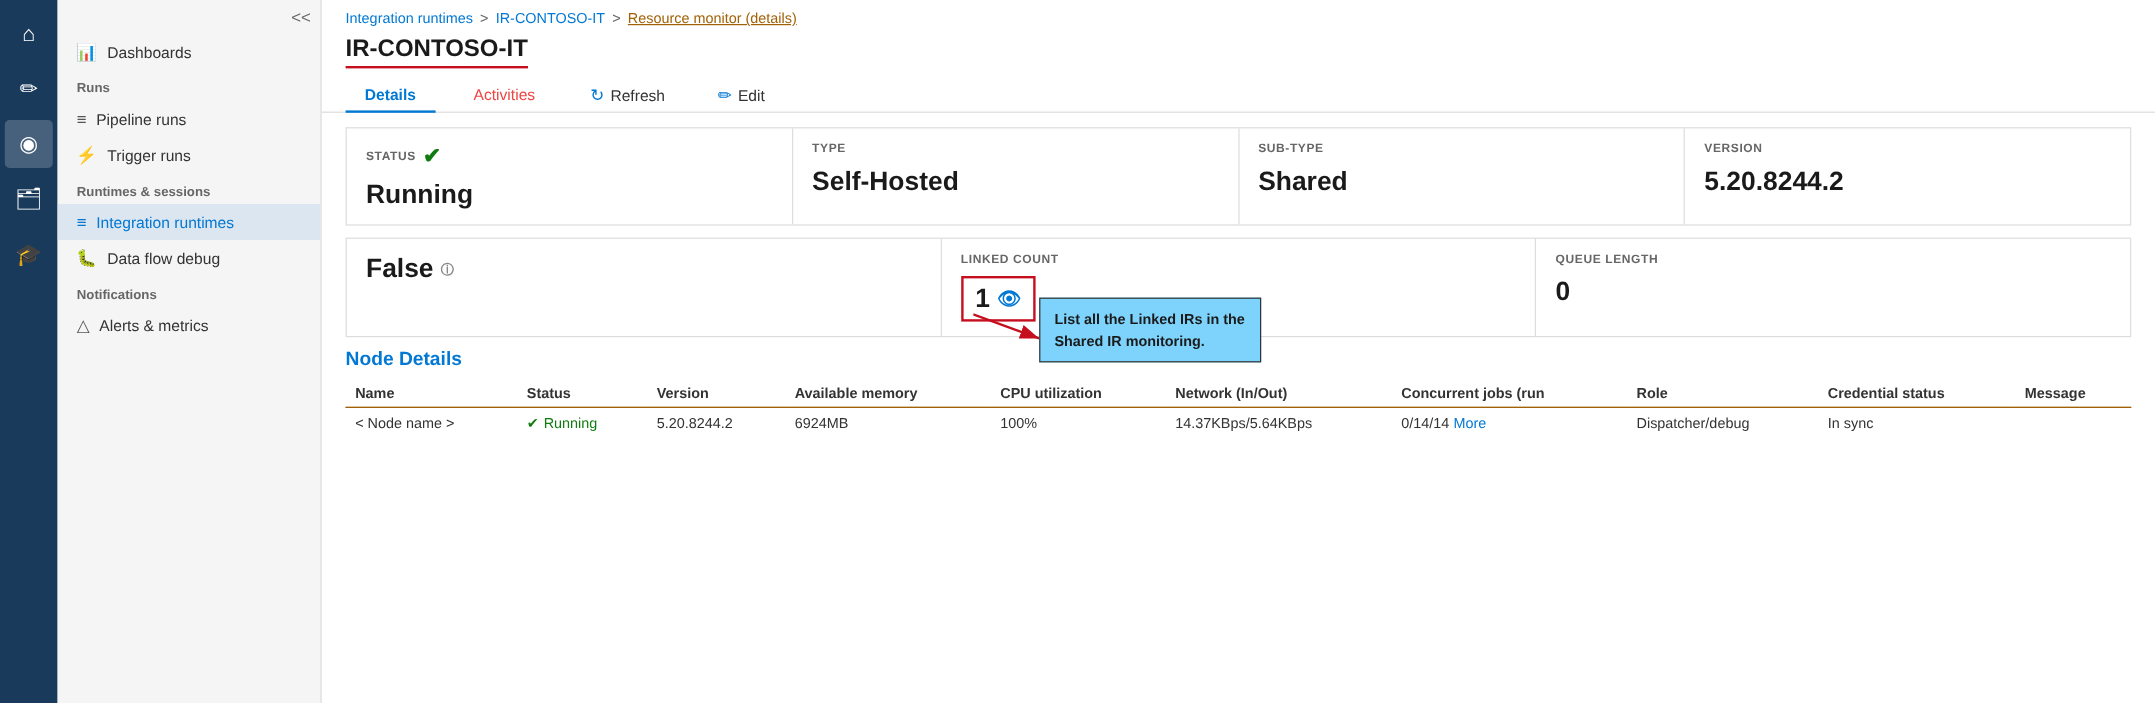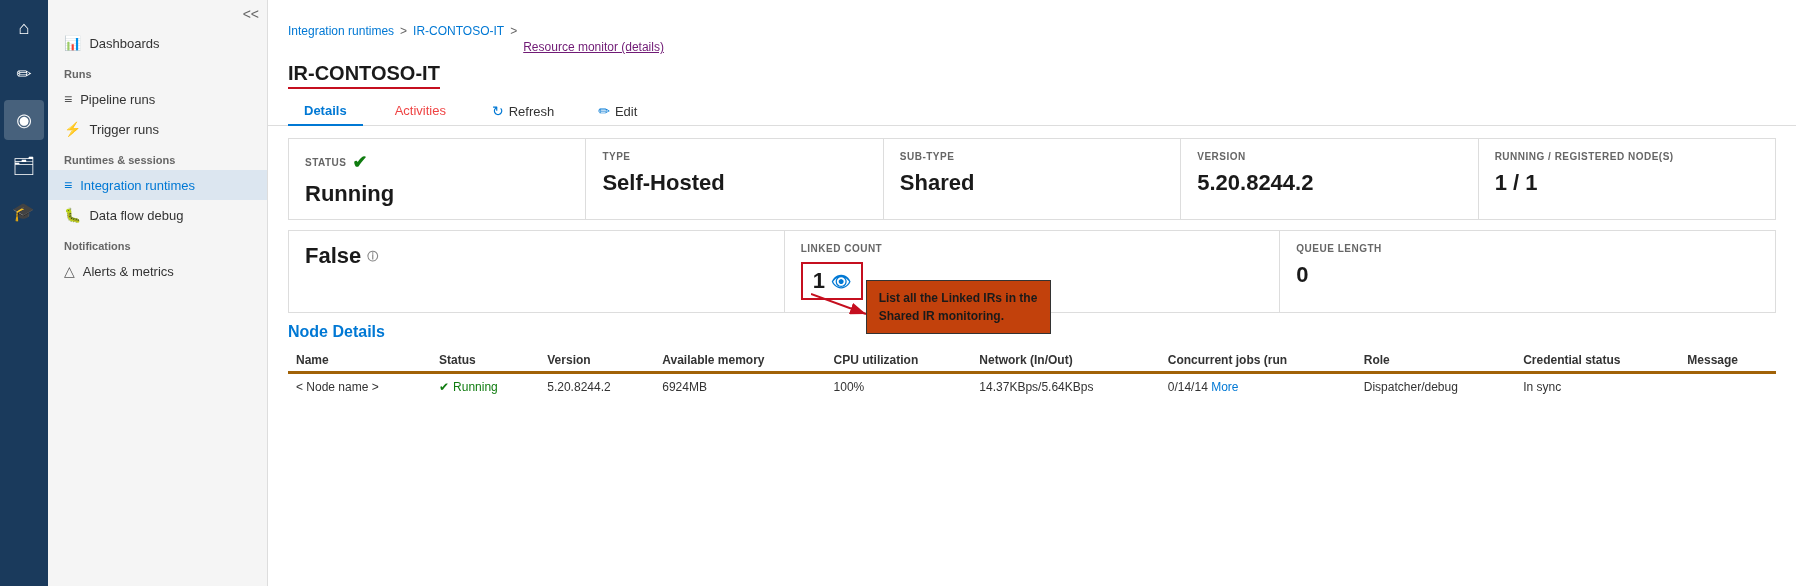--- a/index.html
+++ b/index.html
@@ -58,21 +58,21 @@
       overflow: hidden;
     }
 
     
     .breadcrumb {
       display: flex; align-items: center; gap: 6px;
       padding: 8px 20px 4px 20px;
       font-size: 12px; color: #0078d4;
     }
     .breadcrumb .sep { color: #666; }
-    .breadcrumb .current { color: #701a75; text-decoration: underline; margin-top: 32px; }
+    .breadcrumb .current { color: #a16207; text-decoration: underline; }
     .breadcrumb .link { cursor: pointer; }
 
     
     .page-title-row {
       padding: 4px 20px 0 20px;
     }
     .page-title {
       font-size: 20px; font-weight: 600; color: #1a1a1a;
       border-bottom: 2px solid #c50f1f;
       display: inline-block; padding-bottom: 2px;
@@ -143,21 +143,21 @@
 
     
     .tooltip-container {
       position: relative;
       display: inline-block;
     }
     .tooltip-box {
       position: absolute;
       left: 60px;
       top: 30px;
-      background: #c2410c;
+      background: #7dd3fc;
       border: 1.5px solid #333;
       padding: 8px 12px;
       font-size: 12px;
       width: 185px;
       line-height: 1.5;
       z-index: 10;
     }
     .tooltip-arrow {
       position: absolute;
       left: 18px;
@@ -174,21 +174,21 @@
     .node-table {
       width: 100%;
       border-collapse: collapse;
       font-size: 12px;
     }
     .node-table th {
       text-align: left;
       font-weight: 600;
       color: #333;
       padding: 4px 8px;
-      border-bottom: 3px solid #a16207;
+      border-bottom: 1px solid #a16207;
       white-space: nowrap;
     }
     .node-table td {
       padding: 6px 8px;
       color: #333;
       white-space: nowrap;
     }
     .running-badge { color: #107c10; display: flex; align-items: center; gap: 4px; }
     .more-link { color: #0078d4; cursor: pointer; }
 
@@ -289,24 +289,20 @@
       <div class="card">
         <div class="card-label">SUB-TYPE</div>
         <div class="card-value">Shared</div>
       </div>
 
       <div class="card">
         <div class="card-label">VERSION</div>
         <div class="card-value">5.20.8244.2</div>
       </div>
 
-      <div class="card">
-        <div class="card-label">RUNNING / REGISTERED NODE(S)</div>
-        <div class="card-value">1 / 1</div>
-      </div>
     </div>
 
     <div class="cards-row" style="position:relative;">
 
       <div class="card">
         <div class="card-value">
           <span>False</span>
           <span class="info-icon">ⓘ</span>
         </div>
       </div>

